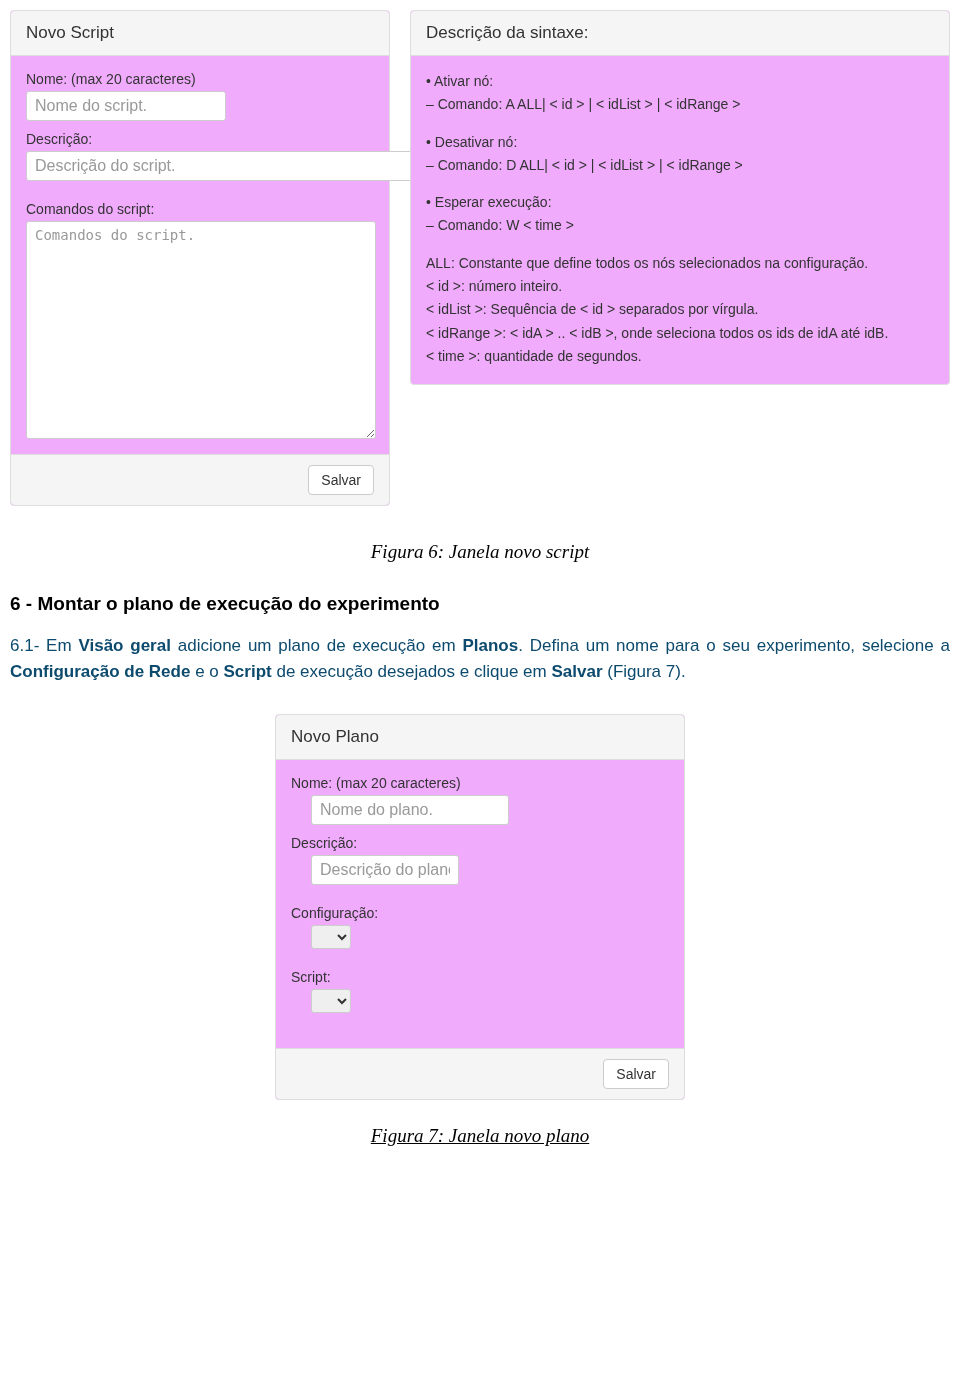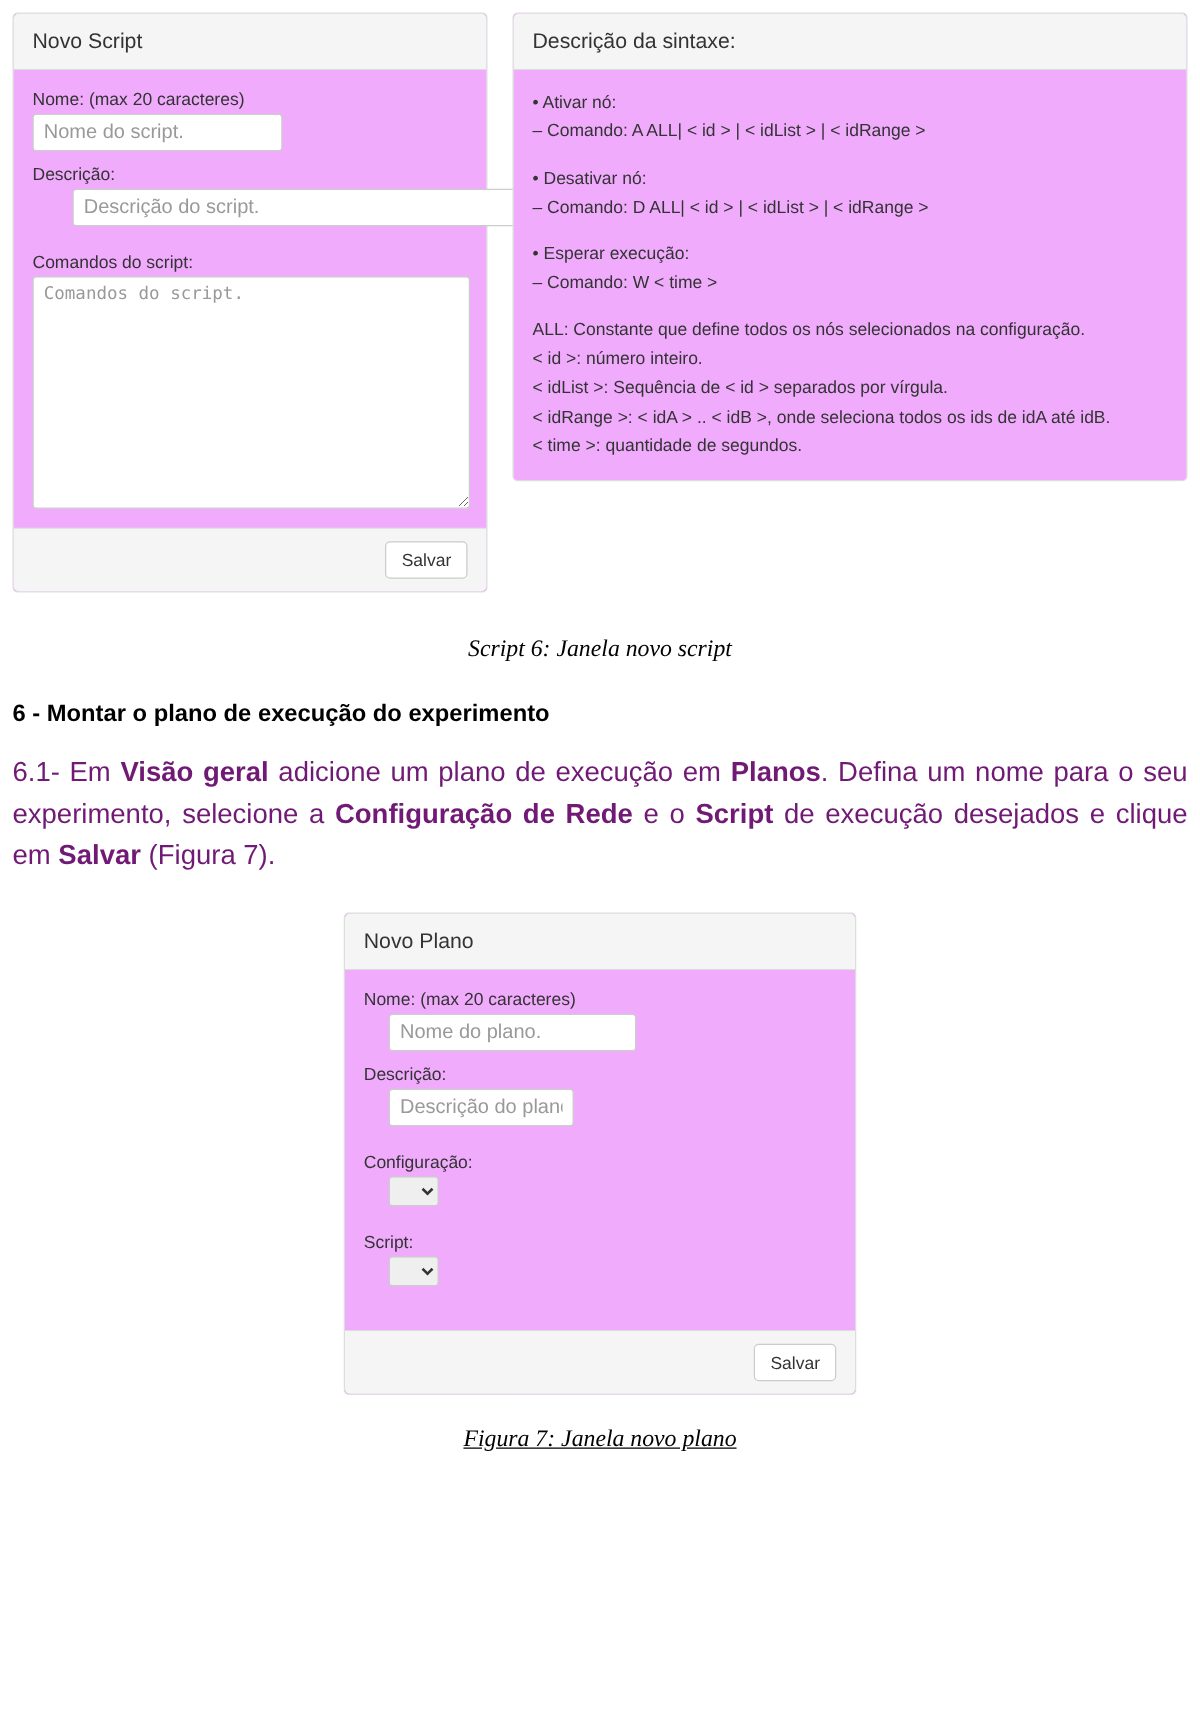--- a/index.html
+++ b/index.html
@@ -48,21 +48,21 @@
     border: 1px solid #ccc;
     border-radius: 3px;
     font-size: 16px;
     color: #555;
     background: #fff;
   }
   .text-input::placeholder { color: #999; }
   .textarea-input {
     display: block;
     width: 350px;
-    height: 186px;
+    height: 218px;
     padding: 5px 8px;
     border: 1px solid #ccc;
     border-radius: 3px;
     font-size: 14px;
     color: #555;
     resize: both;
     background: #fff;
   }
   .textarea-input::placeholder { color: #999; }
   .form-spacer { height: 10px; }
@@ -100,22 +100,22 @@
   }
   .section-heading {
     font-family: Arial, sans-serif;
     font-size: 19px;
     font-weight: bold;
     color: #000;
     margin: 0 0 18px 0;
   }
   .body-text {
     font-family: Arial, sans-serif;
-    font-size: 22px;
-    color: #701a75;
+    font-size: 17px;
+    color: #0c4a6e;
     line-height: 1.5;
     text-align: justify;
     margin: 0 0 30px 0;
   }
   .body-text b { font-weight: bold; }
   .plan-wrapper {
     display: flex;
     justify-content: center;
   }
   .panel-plan { width: 410px; }
@@ -136,21 +136,21 @@
 
 <div class="top-row">
 
   <div class="panel panel-left">
     <div class="panel-head">Novo Script</div>
     <div class="panel-body">
       <label class="field-label">Nome: (max 20 caracteres)</label>
       <input type="text" class="text-input" placeholder="Nome do script." style="">
       <div class="form-spacer"></div>
       <label class="field-label">Descrição:</label>
-      <input type="text" class="text-input" style="width: 388px; margin-left: 32px;" placeholder="Descrição do script.">
+      <input type="text" class="text-input" style="width: 388px;" placeholder="Descrição do script.">
       <div class="form-spacer"></div>
       <div class="form-spacer"></div>
       <label class="field-label">Comandos do script:</label>
       <textarea class="textarea-input" placeholder="Comandos do script." style=""></textarea>
     </div>
     <div class="panel-footer">
       <button class="btn">Salvar</button>
     </div>
   </div>
 
@@ -169,21 +169,21 @@
       <p>ALL: Constante que define todos os nós selecionados na configuração.</p>
       <p>&lt; id &gt;: número inteiro.</p>
       <p>&lt; idList &gt;: Sequência de &lt; id &gt; separados por vírgula.</p>
       <p>&lt; idRange &gt;: &lt; idA &gt; .. &lt; idB &gt;, onde seleciona todos os ids de idA até idB.</p>
       <p>&lt; time &gt;: quantidade de segundos.</p>
     </div>
   </div>
 
 </div>
 
-<div class="caption">Script 6: Janela novo script</div>
+<div class="caption">Figura 6: Janela novo script</div>
 
 <div class="section-heading">6 - Montar o plano de execução do experimento</div>
 
 <p class="body-text">
   <span>6.1- Em </span><b>Visão geral</b><span> adicione um plano de execução em </span><b>Planos</b><span>. Defina um nome para o seu experimento, selecione a </span><b>Configuração de Rede</b><span> e o </span><b>Script</b><span> de execução desejados e clique em </span><b>Salvar</b><span> (Figura 7).</span>
 </p>
 
 <div class="plan-wrapper">
   <div class="panel panel-plan">
     <div class="panel-head">Novo Plano</div>

